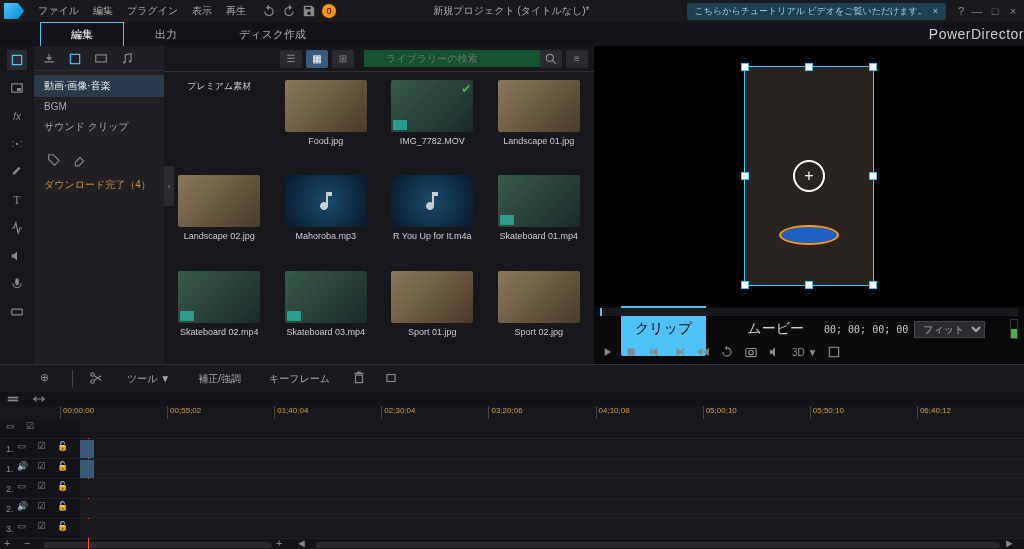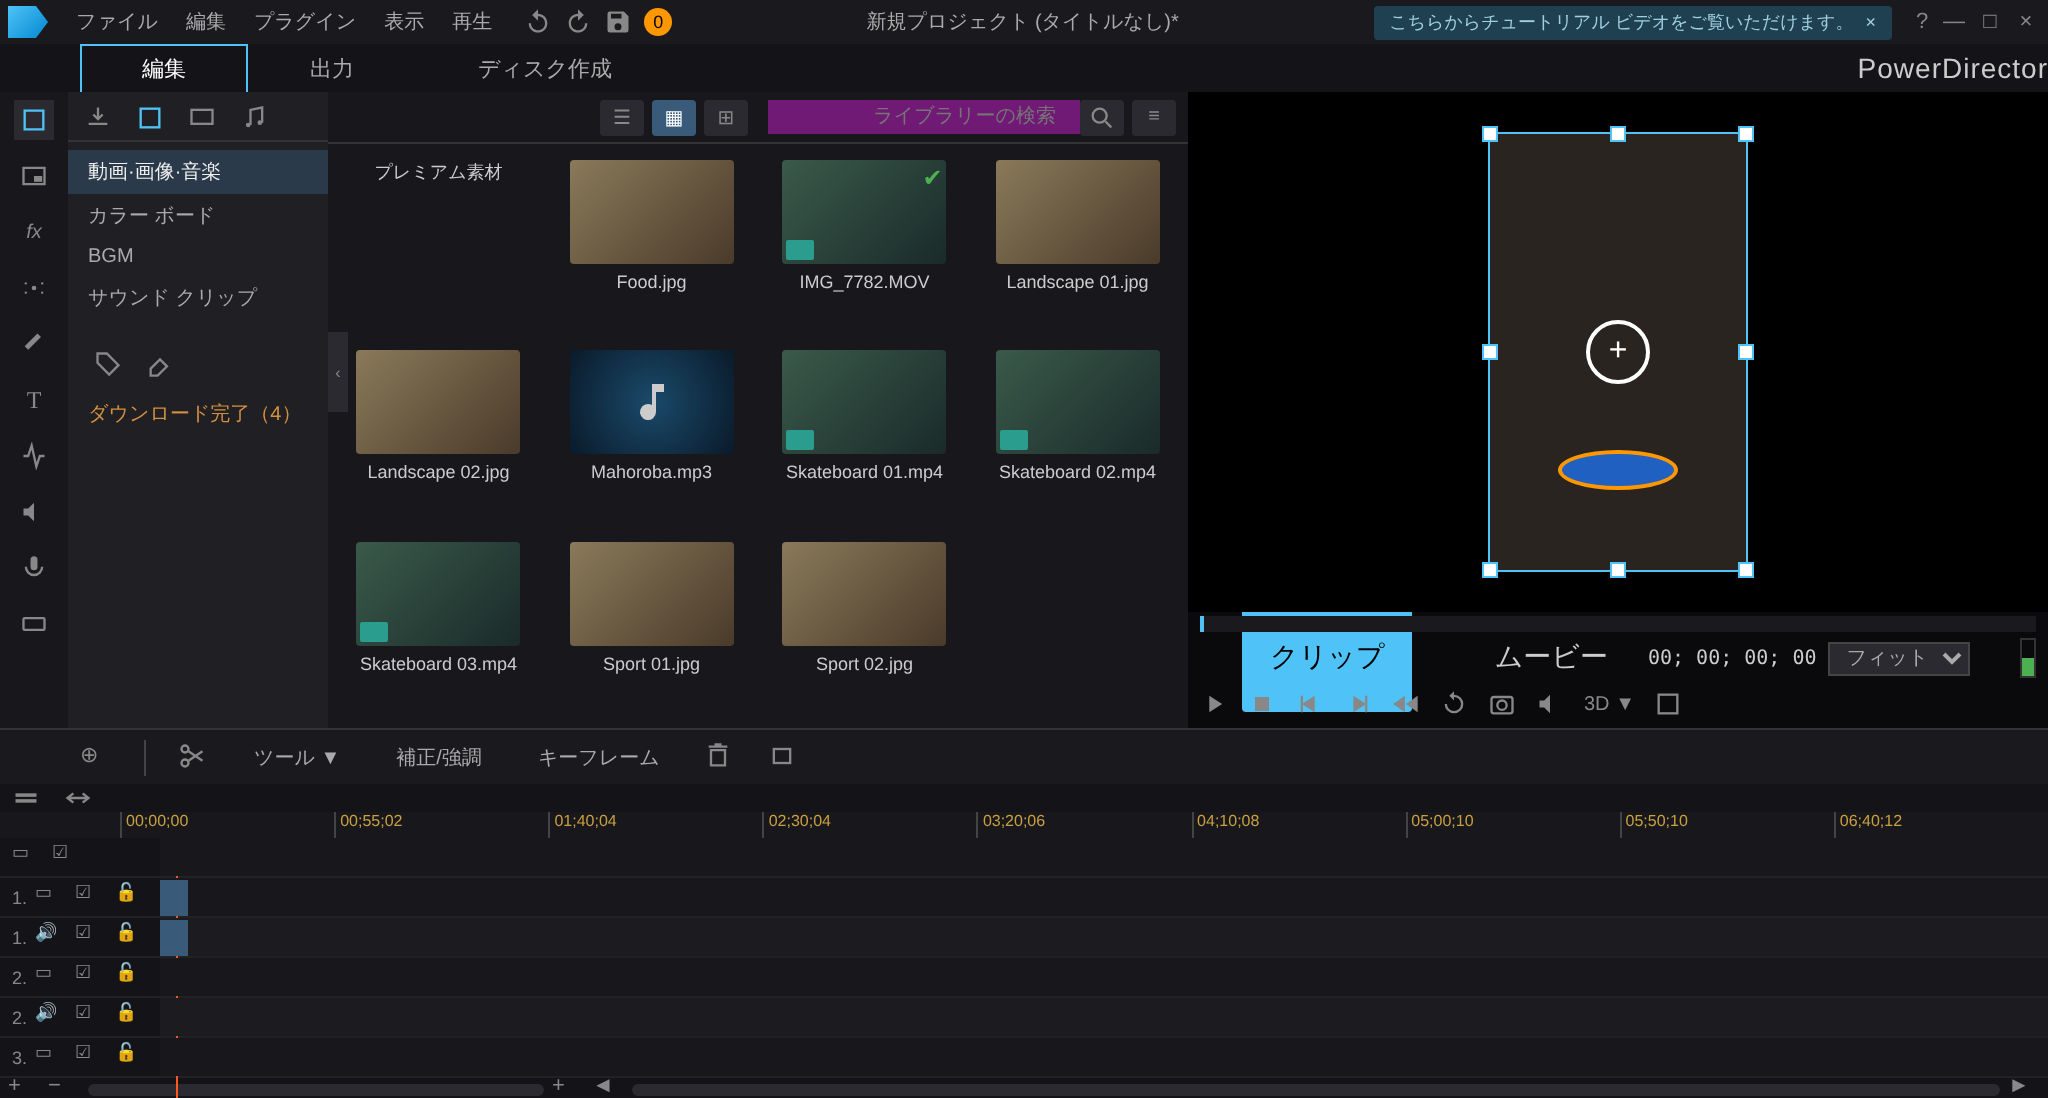--- a/index.html
+++ b/index.html
@@ -33,21 +33,21 @@
 .side-item { padding: 4px 10px; font-size: 10px; color: #aaa; }
 .side-item.active { background: #2a3a4a; color: #eee; }
 .side-icons-row { display: flex; gap: 6px; padding: 8px 10px 4px; }
 .collapse-handle { position: absolute; right: -10px; top: 120px; width: 10px; height: 40px; background: #2a2a30; display: flex; align-items: center; justify-content: center; color: #888; font-size: 8px; }
 
 .library { flex: 1; background: #17171c; display: flex; flex-direction: column; min-width: 0; }
 .lib-toolbar { display: flex; align-items: center; height: 26px; padding: 0 6px; gap: 4px; border-bottom: 1px solid #333; }
 .lib-btn { width: 22px; height: 18px; background: #2a2a30; display: flex; align-items: center; justify-content: center; color: #888; font-size: 10px; border-radius: 2px; }
 .lib-btn.active { background: #3a5a7a; color: #fff; }
 .lib-search { flex: 1; margin-left: 6px; display: flex; align-items: center; }
-.lib-search input { flex: 1; background: #701a75; border: none; color: #aaa; padding: 3px 12px; font-size: 10px; outline: none; text-align: right; }
+.lib-search input { flex: 1; background: #14532d; border: none; color: #aaa; padding: 3px 22px; font-size: 10px; outline: none; }
 .lib-grid { flex: 1; overflow-y: auto; padding: 8px; display: grid; grid-template-columns: repeat(4, 1fr); gap: 10px 12px; }
 .thumb { display: flex; flex-direction: column; align-items: center; gap: 4px; }
 .thumb-img { width: 82px; height: 52px; background: #333; border-radius: 2px; position: relative; overflow: hidden; display: flex; align-items: center; justify-content: center; }
 .thumb-label { font-size: 9px; color: #ccc; text-align: center; white-space: nowrap; }
 .shutterstock { background: #e63946; color: #fff; font-size: 9px; font-weight: bold; flex-direction: column; }
 .music-thumb { background: radial-gradient(circle, #1a4a6a, #0a1a2a); }
 .music-thumb svg { width: 24px; height: 24px; }
 .check-mark { position: absolute; top: 2px; right: 2px; color: #4caf50; font-size: 12px; }
 .type-badge { position: absolute; bottom: 2px; left: 2px; width: 14px; height: 10px; background: #2a9d8f; border-radius: 1px; }
 
@@ -201,21 +201,20 @@
             <rect x="3" y="5" width="18" height="12" fill="none" stroke="currentColor" stroke-width="2"></rect>
           </svg></div>
       <div class="side-tab"><svg viewBox="0 0 24 24">
             <path d="M9 18V5l10-2v13" fill="none" stroke="currentColor" stroke-width="2"></path>
             <circle cx="7" cy="18" r="2"></circle>
             <circle cx="17" cy="16" r="2"></circle>
           </svg></div>
     </div>
     <div class="side-list">
       <div class="side-item active">動画·画像·音楽</div>
-      <div class="side-item">カラー ボード</div>
       <div class="side-item">BGM</div>
       <div class="side-item">サウンド クリップ</div>
     </div>
     <div class="side-icons-row">
       <div class="tool-icon">
           <svg viewBox="0 0 24 24">
             <path d="M3 3h8l10 10-8 8L3 11V3z" fill="none" stroke="currentColor" stroke-width="2"></path>
           </svg>
         </div>
       <div class="tool-icon">
@@ -268,20 +267,28 @@
           <div class="thumb-img" style="background: linear-gradient(135deg, rgb(138, 122, 90), rgb(74, 58, 42));"></div>
           <div class="thumb-label">Landscape 02.jpg</div>
         </div>
         <div class="thumb">
           <div class="thumb-img music-thumb">
             <svg viewBox="0 0 24 24" fill="#6ab">
               <path d="M12 3v10.55A4 4 0 1014 17V7h4V3h-6z"></path>
             </svg>
           </div>
           <div class="thumb-label">Mahoroba.mp3</div>
+        </div>
+        <div class="thumb">
+          <div class="thumb-img music-thumb">
+            <svg viewBox="0 0 24 24" fill="#6ab">
+              <path d="M12 3v10.55A4 4 0 1014 17V7h4V3h-6z"></path>
+            </svg>
+          </div>
+          <div class="thumb-label">R You Up for It.m4a</div>
         </div>
         <div class="thumb">
           <div class="thumb-img" style="background: linear-gradient(135deg, rgb(58, 90, 74), rgb(26, 42, 42));">
             <div class="type-badge"></div>
           </div>
           <div class="thumb-label">Skateboard 01.mp4</div>
         </div>
         <div class="thumb">
           <div class="thumb-img" style="background: linear-gradient(135deg, rgb(58, 90, 74), rgb(26, 42, 42));">
             <div class="type-badge"></div>

